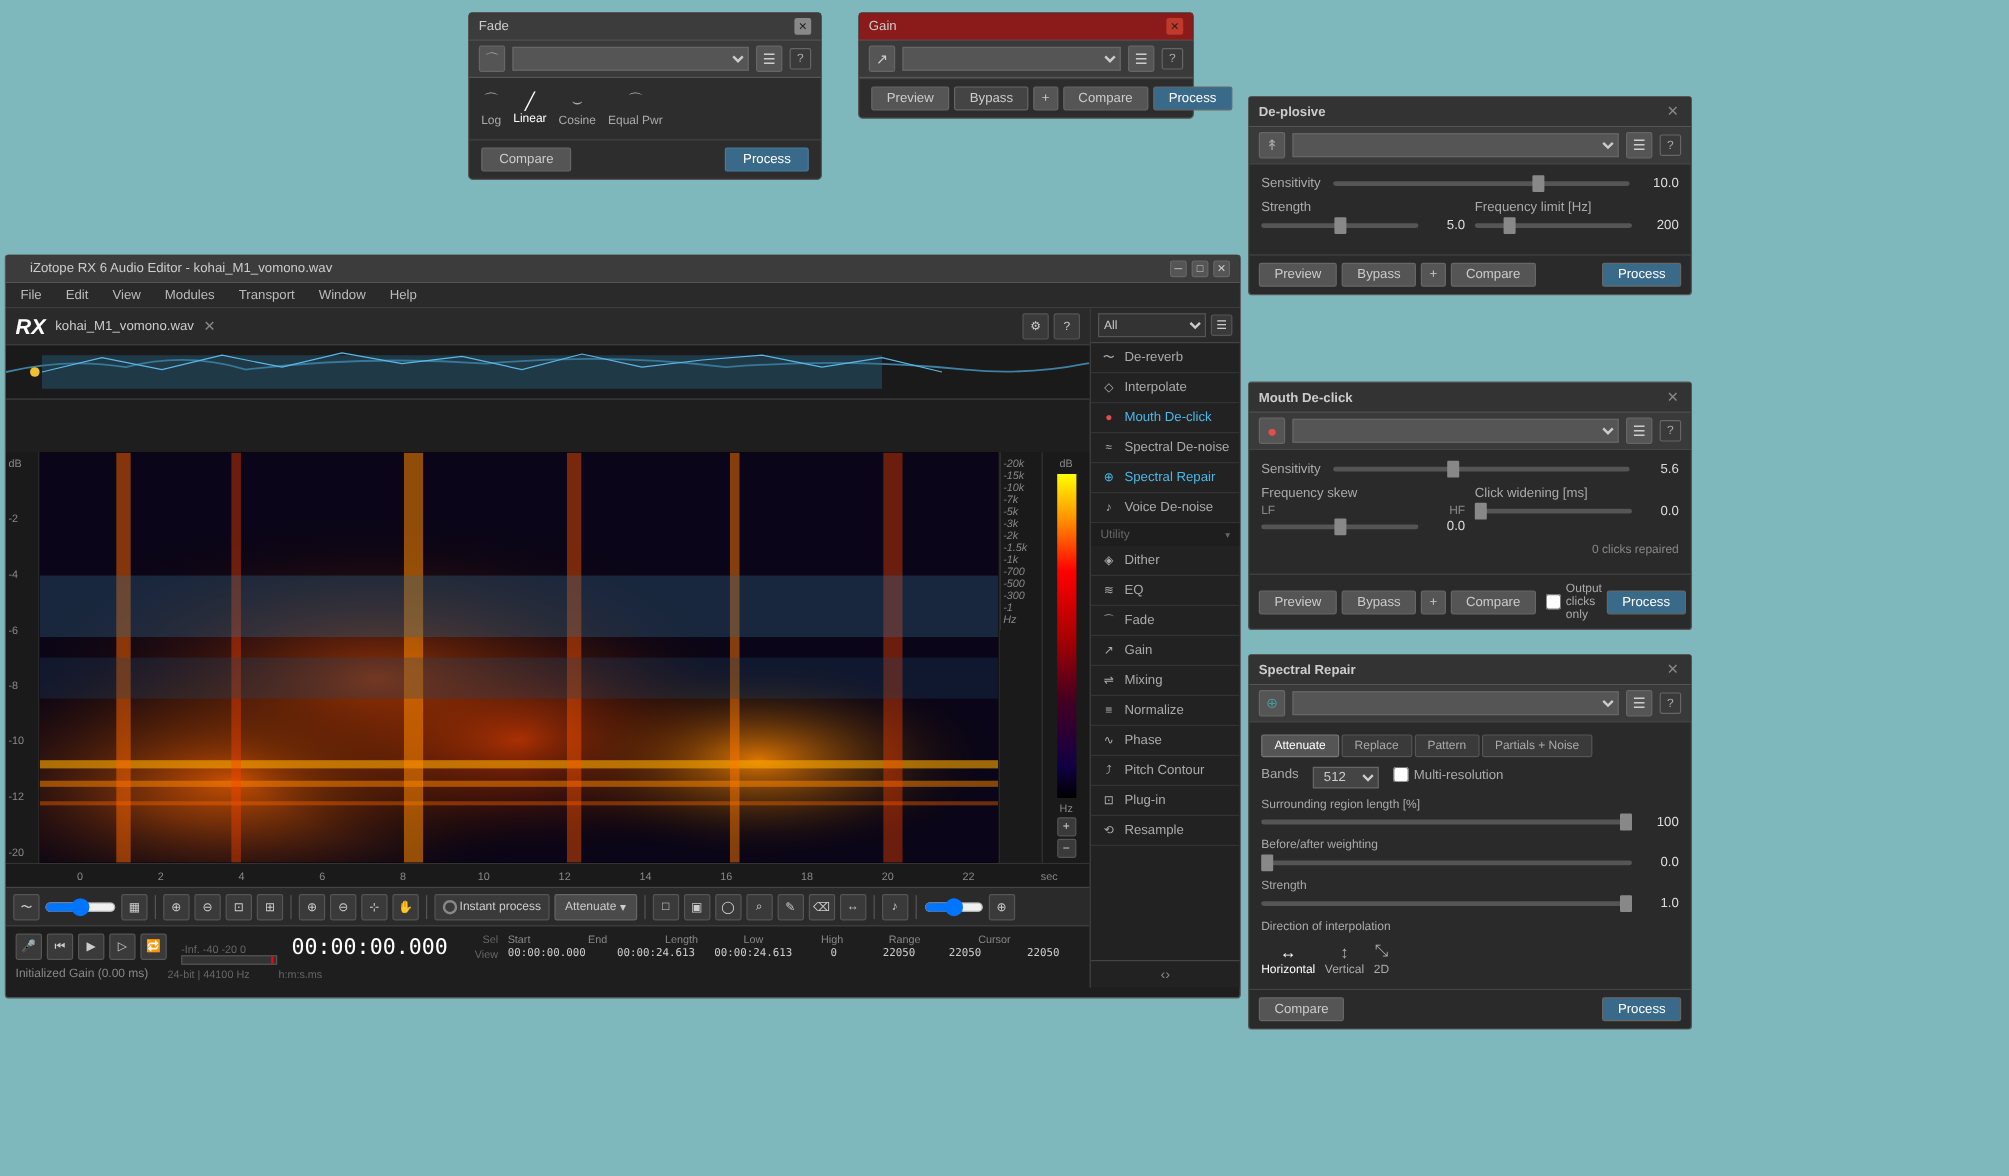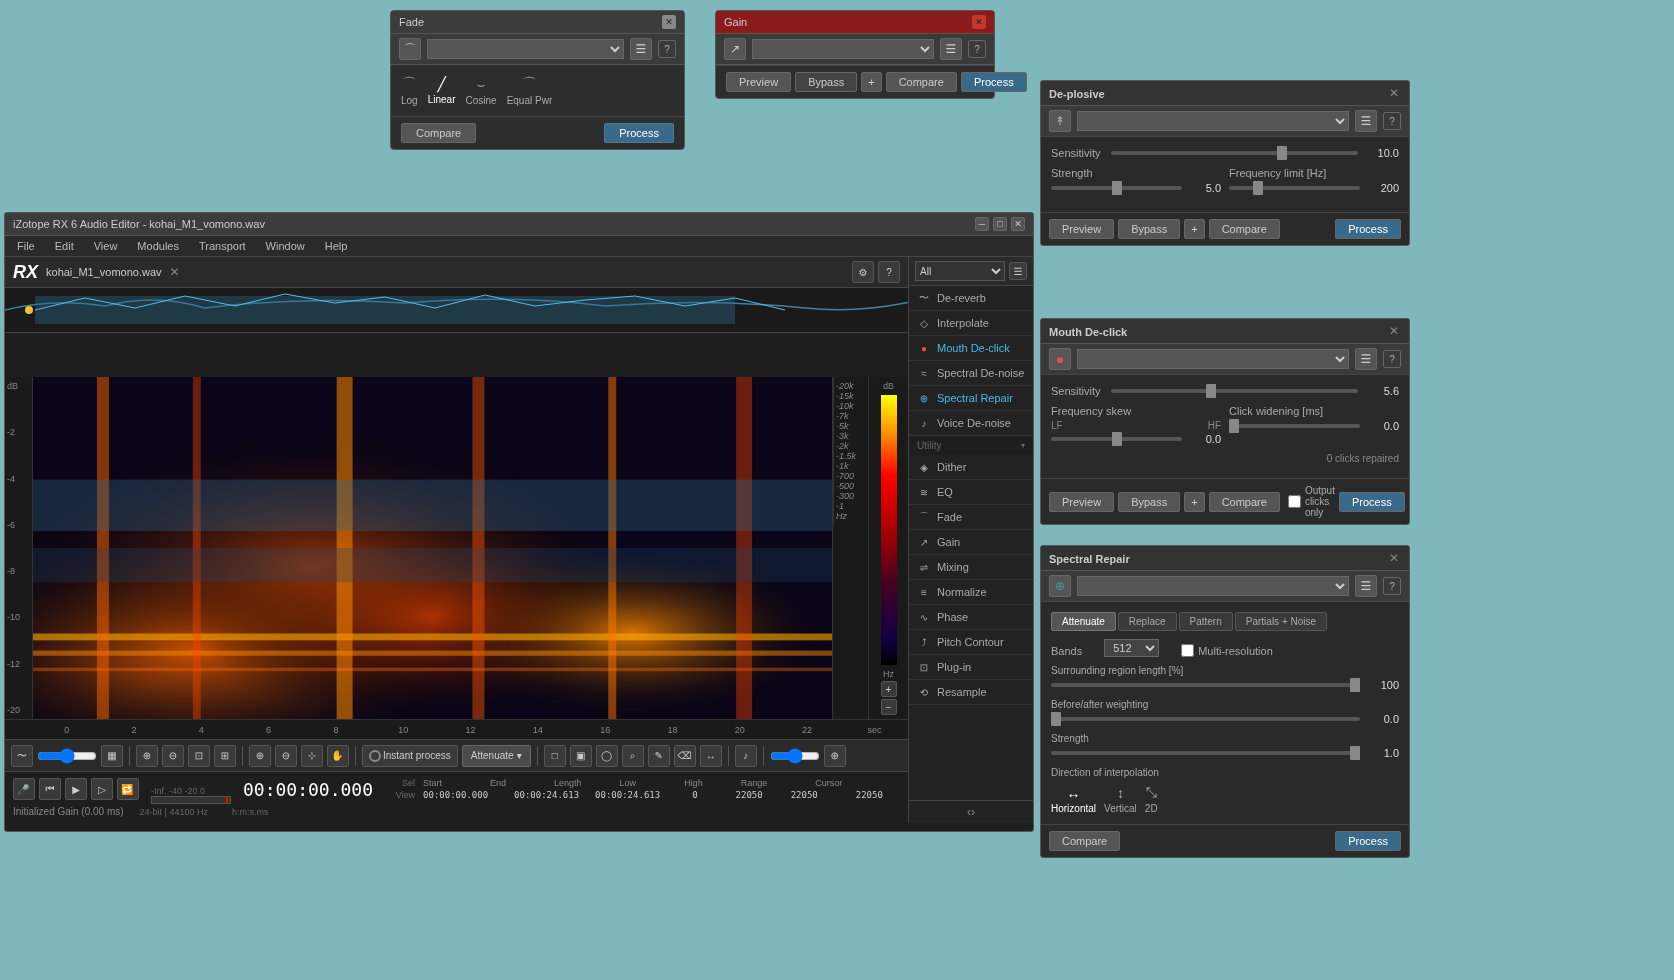--- a/index.html
+++ b/index.html
@@ -187,21 +187,21 @@
       color: #ccc;
     }
     .spectral-icon { color: #4a9a9a; font-size: 12px; }
     .tab-row { display: flex; gap: 2px; margin-bottom: 8px; }
     .tab-btn { padding: 3px 10px; background: #3a3a3a; border: 1px solid #555; color: #aaa; font-size: 10px; cursor: pointer; border-radius: 2px; }
     .tab-btn.active { background: #555; color: #fff; border-color: #777; }
     .spectral-grid { display: grid; grid-template-columns: 1fr; gap: 8px; }
     .spectral-param { }
     .spectral-param-label { color: #aaa; font-size: 10px; margin-bottom: 3px; }
     .spectral-slider-row { display: flex; align-items: center; gap: 4px; }
-    .bands-select-row { display: flex; align-items: flex-end; gap: 22px; margin-bottom: 8px; }
+    .bands-select-row { display: flex; align-items: flex-start; gap: 12px; margin-bottom: 8px; }
     .bands-label { color: #aaa; font-size: 11px; }
     .bands-select { background: #444; border: 1px solid #666; color: #ccc; font-size: 11px; padding: 1px 4px; }
     .multi-res-cb { display: flex; align-items: center; gap: 4px; color: #aaa; font-size: 11px; }
     .direction-row { display: flex; gap: 8px; align-items: center; margin-top: 6px; }
     .direction-btn { display: flex; flex-direction: column; align-items: center; gap: 2px; color: #aaa; font-size: 10px; cursor: pointer; }
     .direction-btn.active { color: #fff; }
     .direction-icon { font-size: 14px; }
 
     
     .app-window {
@@ -215,21 +215,21 @@
       border-radius: 3px;
     }
     .app-title-bar {
       background: #3c3c3c;
       padding: 4px 8px;
       display: flex;
       align-items: center;
       justify-content: space-between;
       border-bottom: 1px solid #555;
     }
-    .app-title { color: #ccc; font-size: 11px; }
+    .app-title { color: #ccc; font-size: 11px; margin-left: 12px; }
     .win-controls { display: flex; gap: 4px; }
     .win-btn { width: 14px; height: 14px; border: 1px solid #666; background: #555; border-radius: 2px; cursor: pointer; font-size: 9px; color: #ccc; display: flex; align-items: center; justify-content: center; }
     .menu-bar { background: #2a2a2a; padding: 2px 8px; display: flex; gap: 12px; border-bottom: 1px solid #444; }
     .menu-item { color: #bbb; font-size: 11px; cursor: pointer; padding: 2px 4px; }
     .app-content { display: flex; height: calc(100% - 52px); }
     
     
     .main-view { flex: 1; display: flex; flex-direction: column; overflow: hidden; }
     .rx-header { background: #2a2a2a; padding: 4px 8px; display: flex; align-items: center; gap: 8px; border-bottom: 1px solid #444; }
     .rx-logo { color: #fff; font-size: 18px; font-weight: bold; font-style: italic; }

